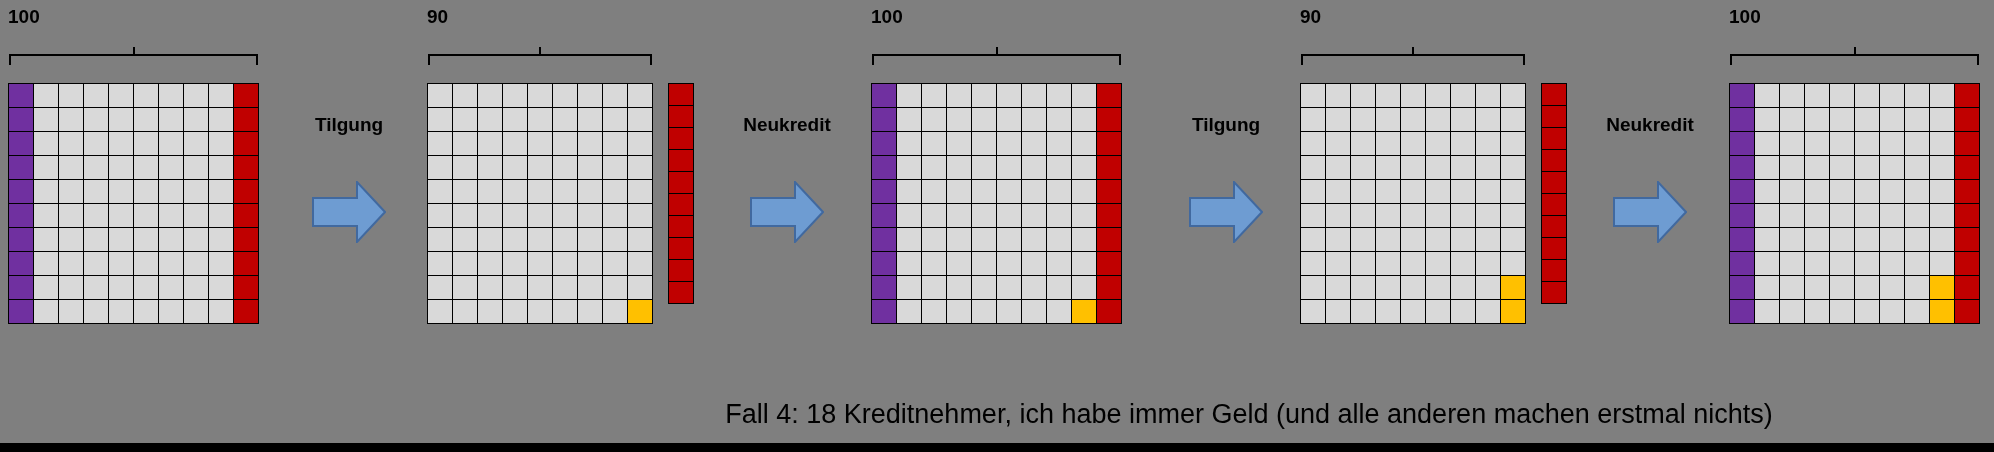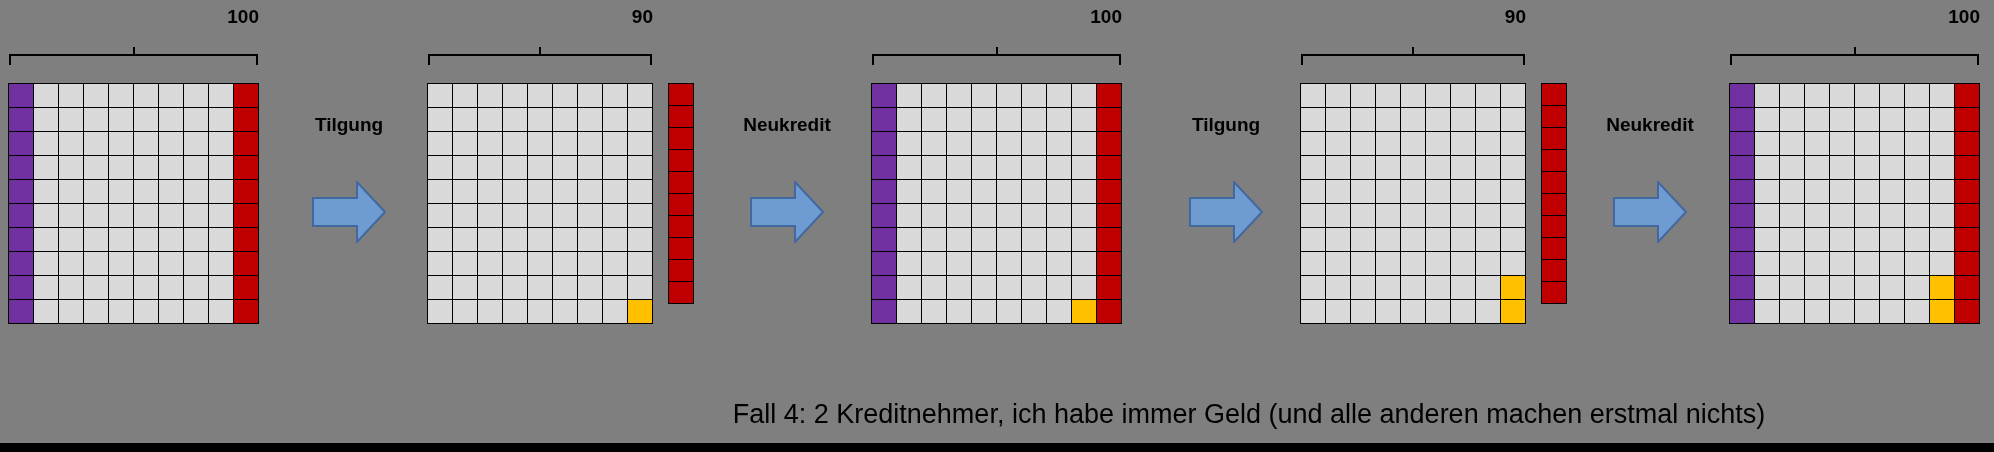--- a/index.html
+++ b/index.html
@@ -8,21 +8,21 @@
     width:1994px;height:452px;
     overflow:hidden;
     font-family:"Liberation Sans", sans-serif;
     color:#000;
   }
   .stage{position:absolute;top:0;}
   .w251{width:251px}
   .w226{width:226px}
   .num{
     position:absolute;top:6px;left:0;right:0;
-    text-align:right;font-size:19px;font-weight:bold;
+    text-align:left;font-size:19px;font-weight:bold;
   }
   .bracket{
     position:absolute;top:54px;left:1px;right:1px;height:9px;
     border-top:2px solid var(--line);
     border-left:2px solid var(--line);
     border-right:2px solid var(--line);
   }
   .bracket::after{
     content:"";position:absolute;left:50%;top:-9px;width:2px;height:7px;
     background:var(--line);transform:translateX(-50%);
@@ -619,17 +619,17 @@
           <div class="cell" style="background: rgb(217, 217, 217);"></div>
           <div class="cell" style="background: rgb(217, 217, 217);"></div>
           <div class="cell" style="background: rgb(217, 217, 217);"></div>
           <div class="cell" style="background: rgb(217, 217, 217);"></div>
           <div class="cell" style="background: rgb(255, 192, 0);"></div>
           <div class="cell" style="background: rgb(192, 0, 0);"></div>
         </div>
     </div>
   </div>
 
-  <div class="caption">Fall 4: 2 Kreditnehmer, ich habe immer Geld (und alle anderen machen erstmal nichts)</div>
+  <div class="caption">Fall 4: 18 Kreditnehmer, ich habe immer Geld (und alle anderen machen erstmal nichts)</div>
 
   <div class="bottom-bar" style="background: rgb(0, 0, 0);"></div>
 
 </div>
 
 </body></html>

